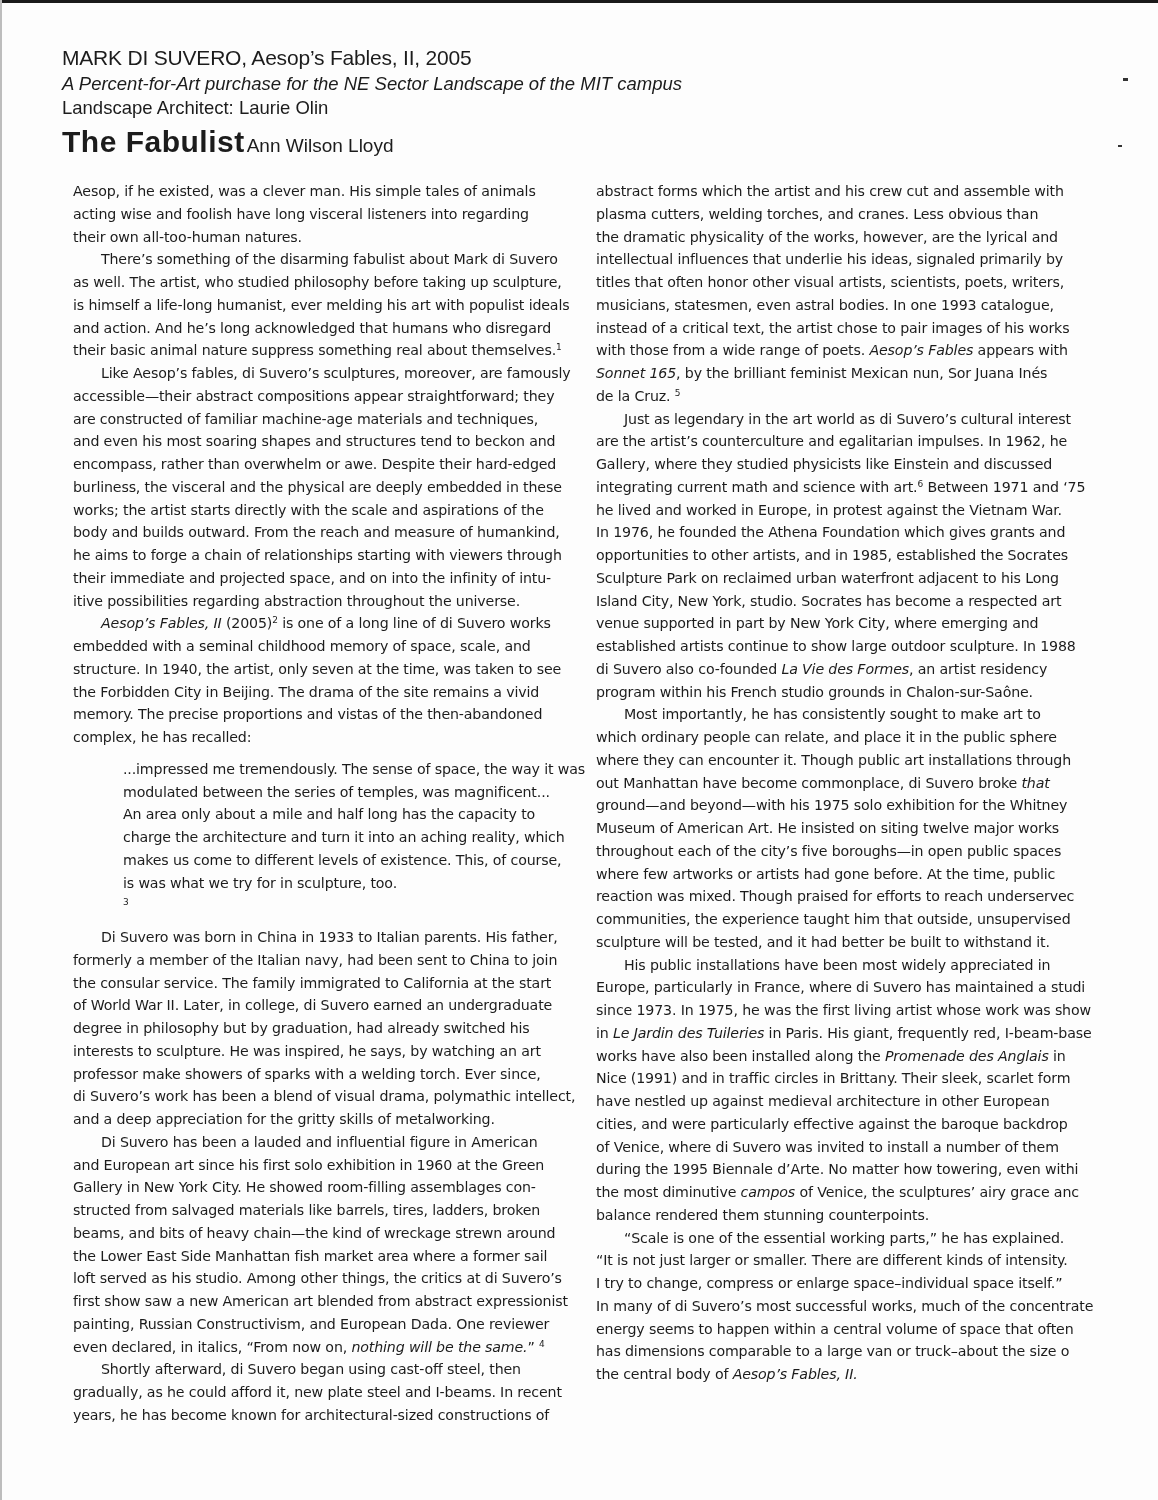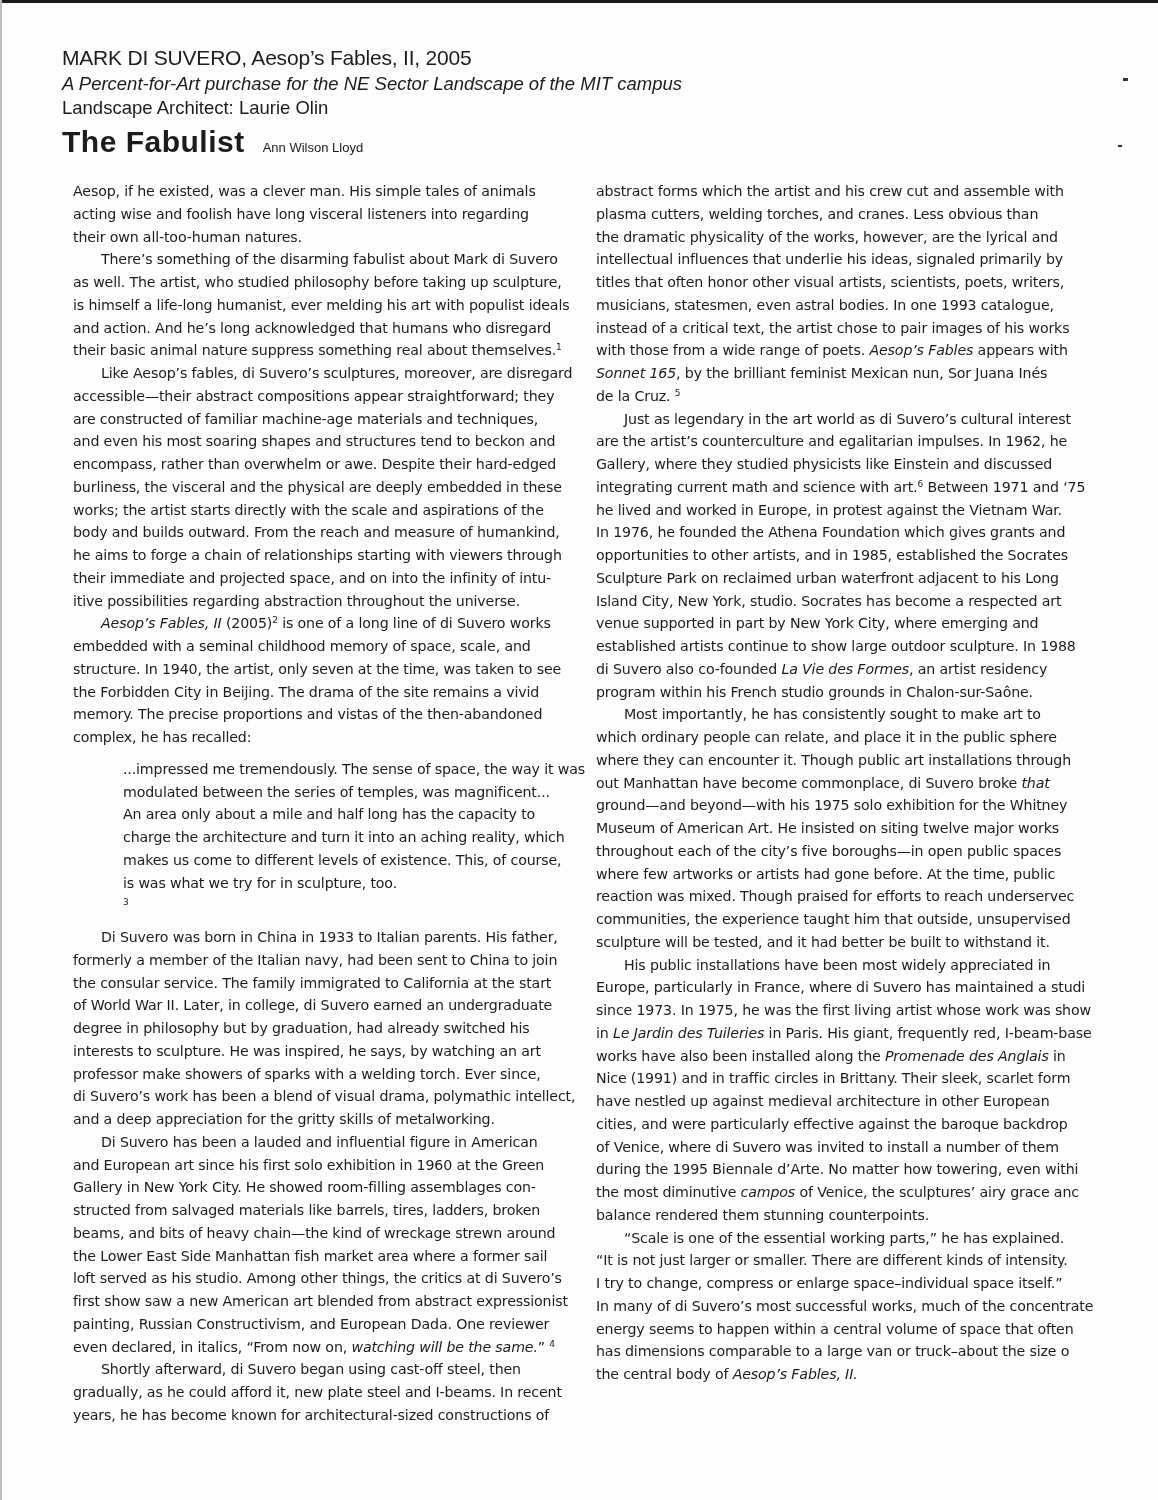--- a/index.html
+++ b/index.html
@@ -10,21 +10,21 @@
     position: relative;
   }
   .top-rule { position: absolute; left: 0; top: 0; width: 1158px; height: 3px; background: #1a1a1a; }
   .left-edge { position: absolute; left: 0; top: 0; width: 2px; height: 1500px; background: #bdbdbd; }
   .header { position: absolute; left: 62px; top: 44px; width: 900px; font-family: "Liberation Sans", sans-serif; }
   .h-title { font-size: 21px; font-weight: normal; line-height: 28px; letter-spacing: -0.2px; }
   .h-sub { font-size: 18.5px; font-style: italic; line-height: 24px; }
   .h-arch { font-size: 18.5px; line-height: 24px; }
   .h-fab { margin-top: 4px; line-height: 36px; }
   .h-fab .t { font-size: 30px; font-weight: bold; letter-spacing: 0.5px; }
-  .h-fab .a { font-size: 13px; margin-left: 18px; }
+  .h-fab .a { font-size: 19px; margin-left: 2px; }
 
   .col { position: absolute; top: 180px; font-family: "DejaVu Sans", sans-serif; font-size: 14.2px; line-height: 22.75px; letter-spacing: -0.15px; }
   .col-left { left: 73px; width: 505px; }
   .col-right { left: 596px; width: 500px; }
   .col p { margin: 0; white-space: nowrap; }
   .col .ind { padding-left: 28px; }
   .quote { padding-left: 50px; margin: 9px 0 9px 0 !important; }
   .quote span { display: block; }
   .col span.l { display: block; }
   sup { font-size: 9px; vertical-align: 5px; line-height: 0; }
@@ -54,21 +54,21 @@
     <span class="l">their own all-too-human natures.</span>
   </p>
   <p>
     <span class="l ind">There’s something of the disarming fabulist about Mark di Suvero</span>
     <span class="l">as well. The artist, who studied philosophy before taking up sculpture,</span>
     <span class="l">is himself a life-long humanist, ever melding his art with populist ideals</span>
     <span class="l">and action. And he’s long acknowledged that humans who disregard</span>
     <span class="l"><span>their basic animal nature suppress something real about themselves.</span><sup>1</sup></span>
   </p>
   <p>
-    <span class="l ind">Like Aesop’s fables, di Suvero’s sculptures, moreover, are disregard</span>
+    <span class="l ind">Like Aesop’s fables, di Suvero’s sculptures, moreover, are famously</span>
     <span class="l">accessible—their abstract compositions appear straightforward; they</span>
     <span class="l">are constructed of familiar machine-age materials and techniques,</span>
     <span class="l">and even his most soaring shapes and structures tend to beckon and</span>
     <span class="l">encompass, rather than overwhelm or awe. Despite their hard-edged</span>
     <span class="l">burliness, the visceral and the physical are deeply embedded in these</span>
     <span class="l">works; the artist starts directly with the scale and aspirations of the</span>
     <span class="l">body and builds outward. From the reach and measure of humankind,</span>
     <span class="l">he aims to forge a chain of relationships starting with viewers through</span>
     <span class="l">their immediate and projected space, and on into the infinity of intu-</span>
     <span class="l">itive possibilities regarding abstraction throughout the universe.</span>
@@ -103,21 +103,21 @@
   <p>
     <span class="l ind">Di Suvero has been a lauded and influential figure in American</span>
     <span class="l">and European art since his first solo exhibition in 1960 at the Green</span>
     <span class="l">Gallery in New York City. He showed room-filling assemblages con-</span>
     <span class="l">structed from salvaged materials like barrels, tires, ladders, broken</span>
     <span class="l">beams, and bits of heavy chain—the kind of wreckage strewn around</span>
     <span class="l">the Lower East Side Manhattan fish market area where a former sail</span>
     <span class="l">loft served as his studio. Among other things, the critics at di Suvero’s</span>
     <span class="l">first show saw a new American art blended from abstract expressionist</span>
     <span class="l">painting, Russian Constructivism, and European Dada. One reviewer</span>
-    <span class="l"><span>even declared, in italics, “From now on, </span><i>watching will be the same.</i><span>”</span> <sup>4</sup></span>
+    <span class="l"><span>even declared, in italics, “From now on, </span><i>nothing will be the same.</i><span>”</span> <sup>4</sup></span>
   </p>
   <p>
     <span class="l ind">Shortly afterward, di Suvero began using cast-off steel, then</span>
     <span class="l">gradually, as he could afford it, new plate steel and I-beams. In recent</span>
     <span class="l">years, he has become known for architectural-sized constructions of</span>
   </p>
 </div>
 
 <div class="col col-right">
   <p>

